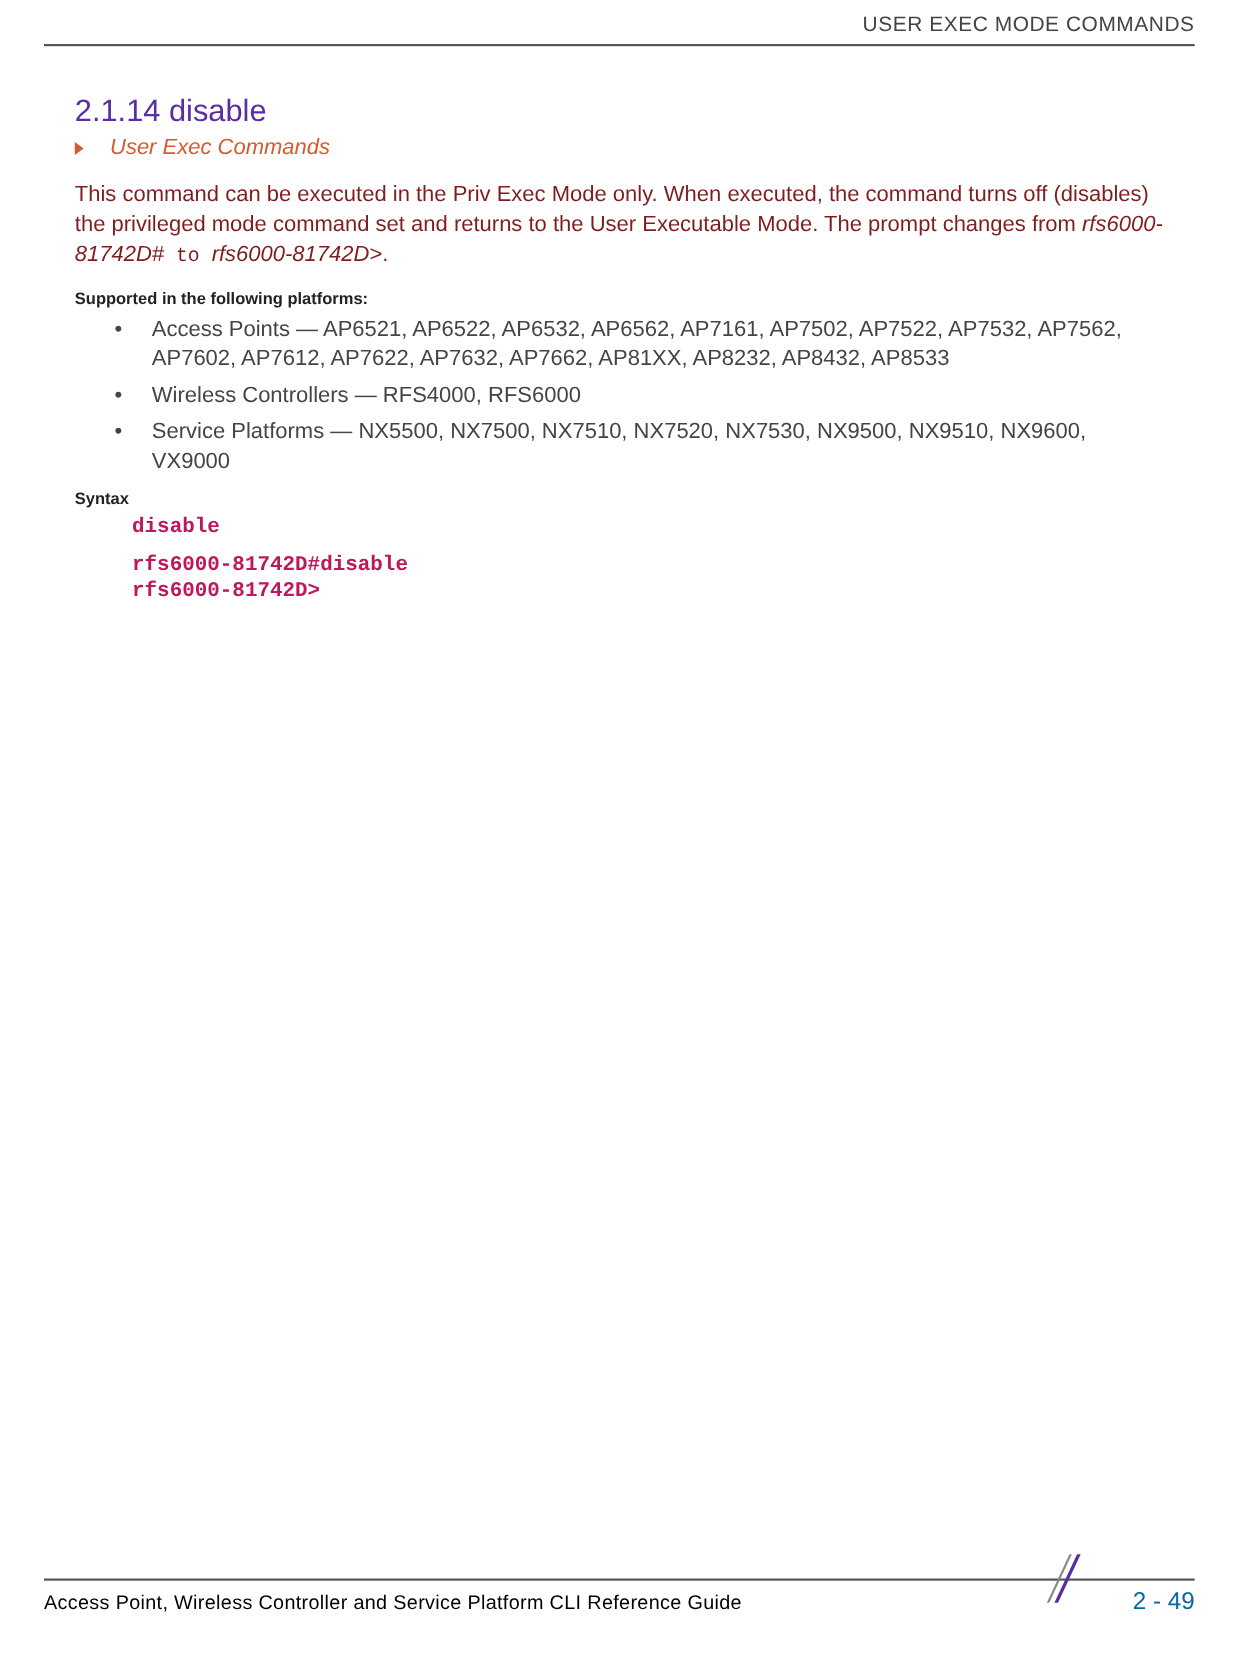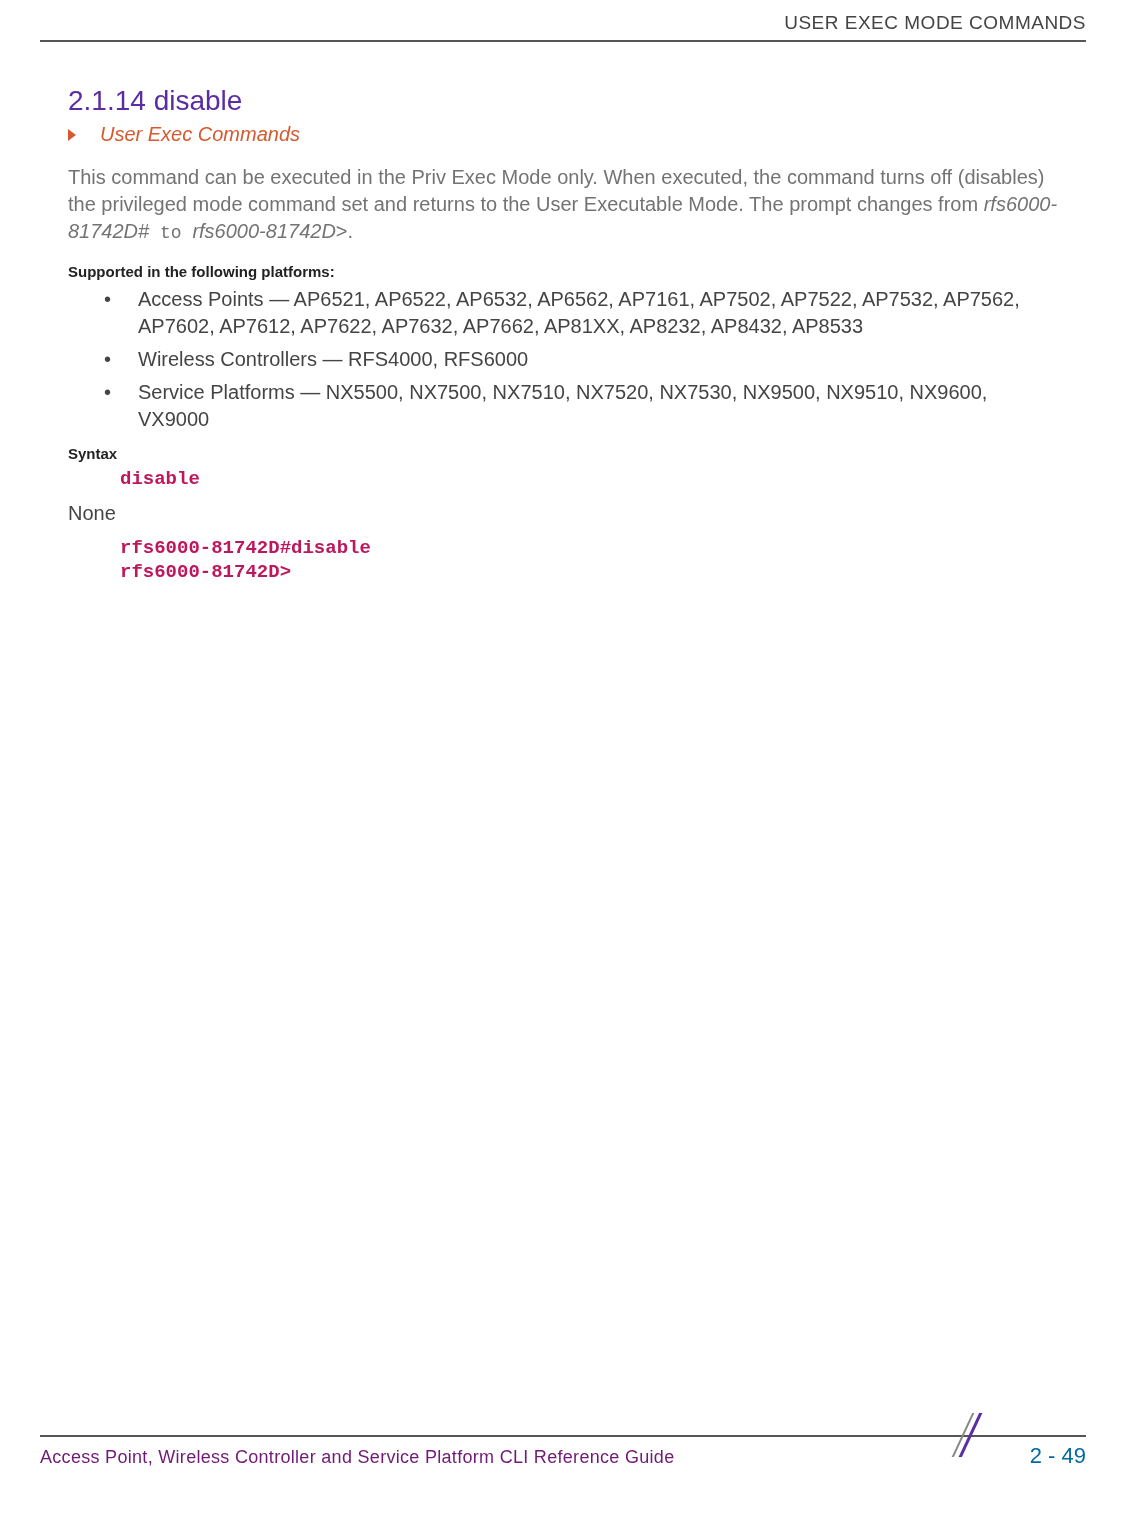--- a/index.html
+++ b/index.html
@@ -63,21 +63,21 @@
       height: 0;
       border-top: 6px solid transparent;
       border-bottom: 6px solid transparent;
       border-left: 8px solid #d65a2f;
       margin-right: 4px;
       font-style: normal;
     }
     .intro {
       font-size: 20px;
       line-height: 1.35;
-      color: #737373;
+      color: #7f1d1d;
       margin-bottom: 18px;
     }
     .intro .italic {
       font-style: italic;
     }
     .intro .mono {
       font-family: "Courier New", monospace;
       font-size: 18px;
     }
     .subhead {
@@ -134,21 +134,21 @@
       top: 0;
       left: 0;
       right: 0;
       border-top: 2px solid #555;
     }
     .footer-title {
       position: absolute;
       top: 12px;
       left: 0;
       font-size: 18px;
-      color: #701a75;
+      color: #000000;
       letter-spacing: 0.3px;
     }
     .footer-page {
       position: absolute;
       top: 8px;
       right: 0;
       font-size: 22px;
       color: #0369a1;
     }
     .footer-slash {
@@ -204,21 +204,20 @@
     <div class="subhead">Supported in the following platforms:</div>
     <ul class="bullet-list">
       <li>Access Points — AP6521, AP6522, AP6532, AP6562, AP7161, AP7502, AP7522, AP7532, AP7562, AP7602, AP7612, AP7622, AP7632, AP7662, AP81XX, AP8232, AP8432, AP8533</li>
       <li>Wireless Controllers — RFS4000, RFS6000</li>
       <li>Service Platforms — NX5500, NX7500, NX7510, NX7520, NX7530, NX9500, NX9510, NX9600, VX9000</li>
     </ul>
 
     <div class="subhead">Syntax</div>
     <div class="code-block">disable</div>
 
-    <div class="plain-text">None</div>
 
     <div class="code-block">rfs6000-81742D#disable
 rfs6000-81742D&gt;</div>
 
   </div>
 
   <div class="footer">
     <div class="footer-line"></div>
     <div class="footer-slash"></div>
     <div class="footer-title">Access Point, Wireless Controller and Service Platform CLI Reference Guide</div>

